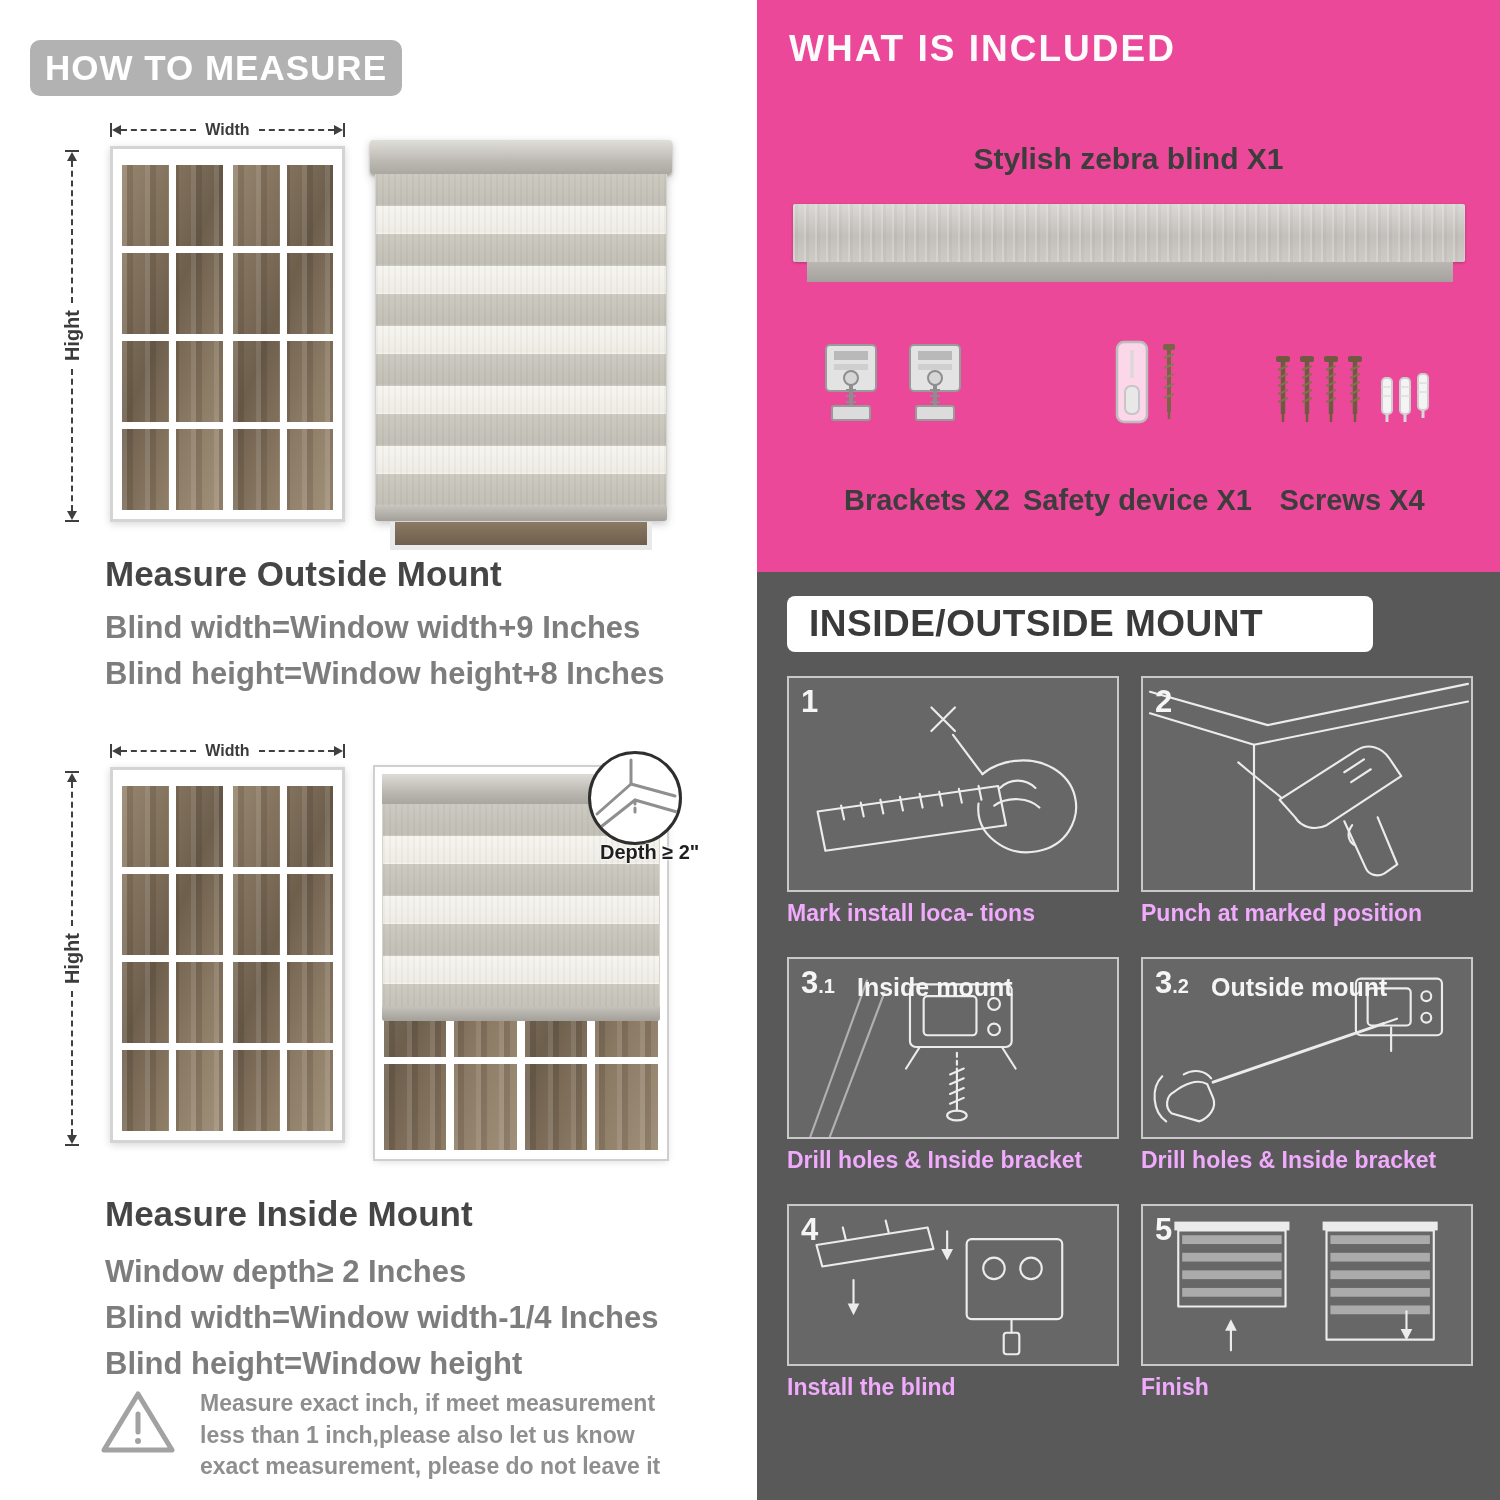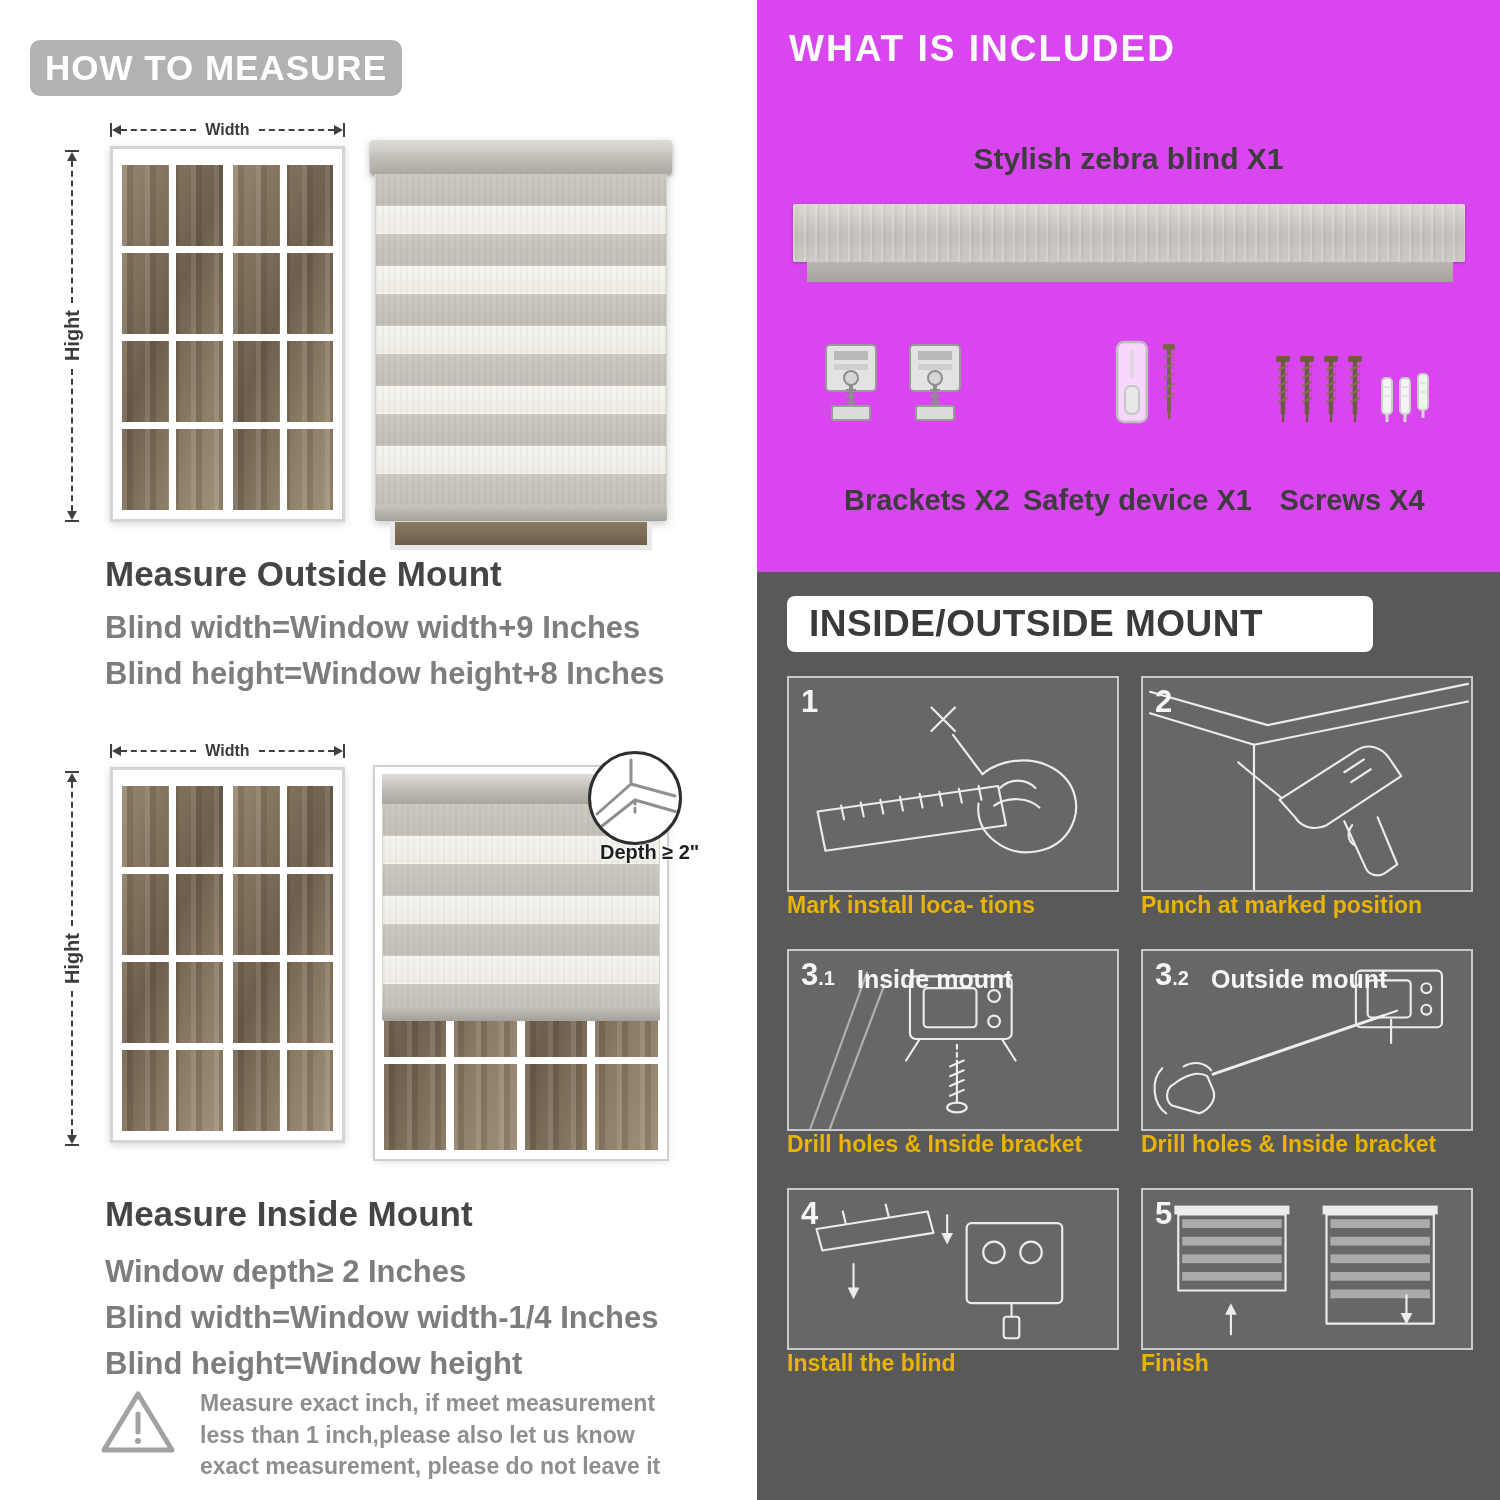--- a/index.html
+++ b/index.html
@@ -76,21 +76,21 @@
     text-shadow:0 0 3px #fff, 0 0 3px #fff; white-space:nowrap; }
 
   .h-mount { position:absolute; font-size:35px; font-weight:700; color:#454545; white-space:nowrap; }
   .formula { position:absolute; font-size:31px; font-weight:700; color:#7d7d7d; white-space:nowrap; }
 
   .note-wrap { position:absolute; left:100px; top:1372px; width:590px; display:flex; gap:24px; }
   .note-text { width:470px; font-size:23px; font-weight:700; color:#8f8f8f; line-height:1.38; }
 
   
   .right-col { position:absolute; left:757px; top:0; width:743px; height:1500px; }
-  .included { position:absolute; left:0; top:0; right:0; height:705px; background:#d946ef; }
+  .included { position:absolute; left:0; top:0; right:0; height:705px; background:#ec4899; }
   .included-header { position:absolute; left:32px; top:28px; font-size:37px; font-weight:700;
     color:#fbfbfb; letter-spacing:2px; white-space:nowrap; }
   .blind-name { position:absolute; left:0; right:0; top:142px; text-align:center;
     font-size:30px; font-weight:700; color:#3d3d3d; }
   .headrail { position:absolute; left:36px; top:204px; width:672px; }
   .headrail-top { height:58px; border-radius:2px; box-shadow:0 1px 3px rgba(0,0,0,.25);
     background:
       repeating-linear-gradient(90deg, rgba(255,255,255,.18) 0 2px, rgba(0,0,0,.03) 2px 5px, transparent 5px 11px),
       linear-gradient(180deg,#dbd9d5,#c3c0bc 55%,#cecbc7); }
   .headrail-lip { height:20px; margin:0 12px 0 14px;
@@ -105,21 +105,21 @@
     background:#fff; border-radius:8px; color:#3a3a3a; font-size:37px; font-weight:700;
     display:flex; align-items:center; padding-left:22px; letter-spacing:0.5px; }
   .steps { position:absolute; left:30px; top:104px; width:686px;
     display:grid; grid-template-columns:332px 332px; column-gap:22px; row-gap:30px; }
   .panel { position:relative; background:#676767; border:2px solid #c9c9c9; }
   .ph-a { height:216px; } .ph-b { height:182px; } .ph-c { height:162px; }
   .sketch { position:absolute; inset:0; width:100%; height:100%; }
   .num { position:absolute; left:12px; top:6px; font-size:31px; font-weight:700; color:#f5f5f5; }
   .num .sub { font-size:20px; }
   .tag { position:absolute; left:68px; top:14px; font-size:25px; font-weight:700; color:#f5f5f5; white-space:nowrap; }
-  .caption { margin-top:0; font-size:23px; font-weight:700; color:#eab308; white-space:nowrap; }
+  .caption { margin-top:8px; font-size:23px; font-weight:700; color:#f0abfc; white-space:nowrap; }
 </style>
 </head>
 <body>
 
 <div class="left-col">
 
   <div class="howto-pill">HOW TO MEASURE</div>
 
   <div class="figure" style="left:60px;top:104px;width:660px;height:432px;">
     <div class="meas-h" style="left:50px;top:2px;width:235px;">

